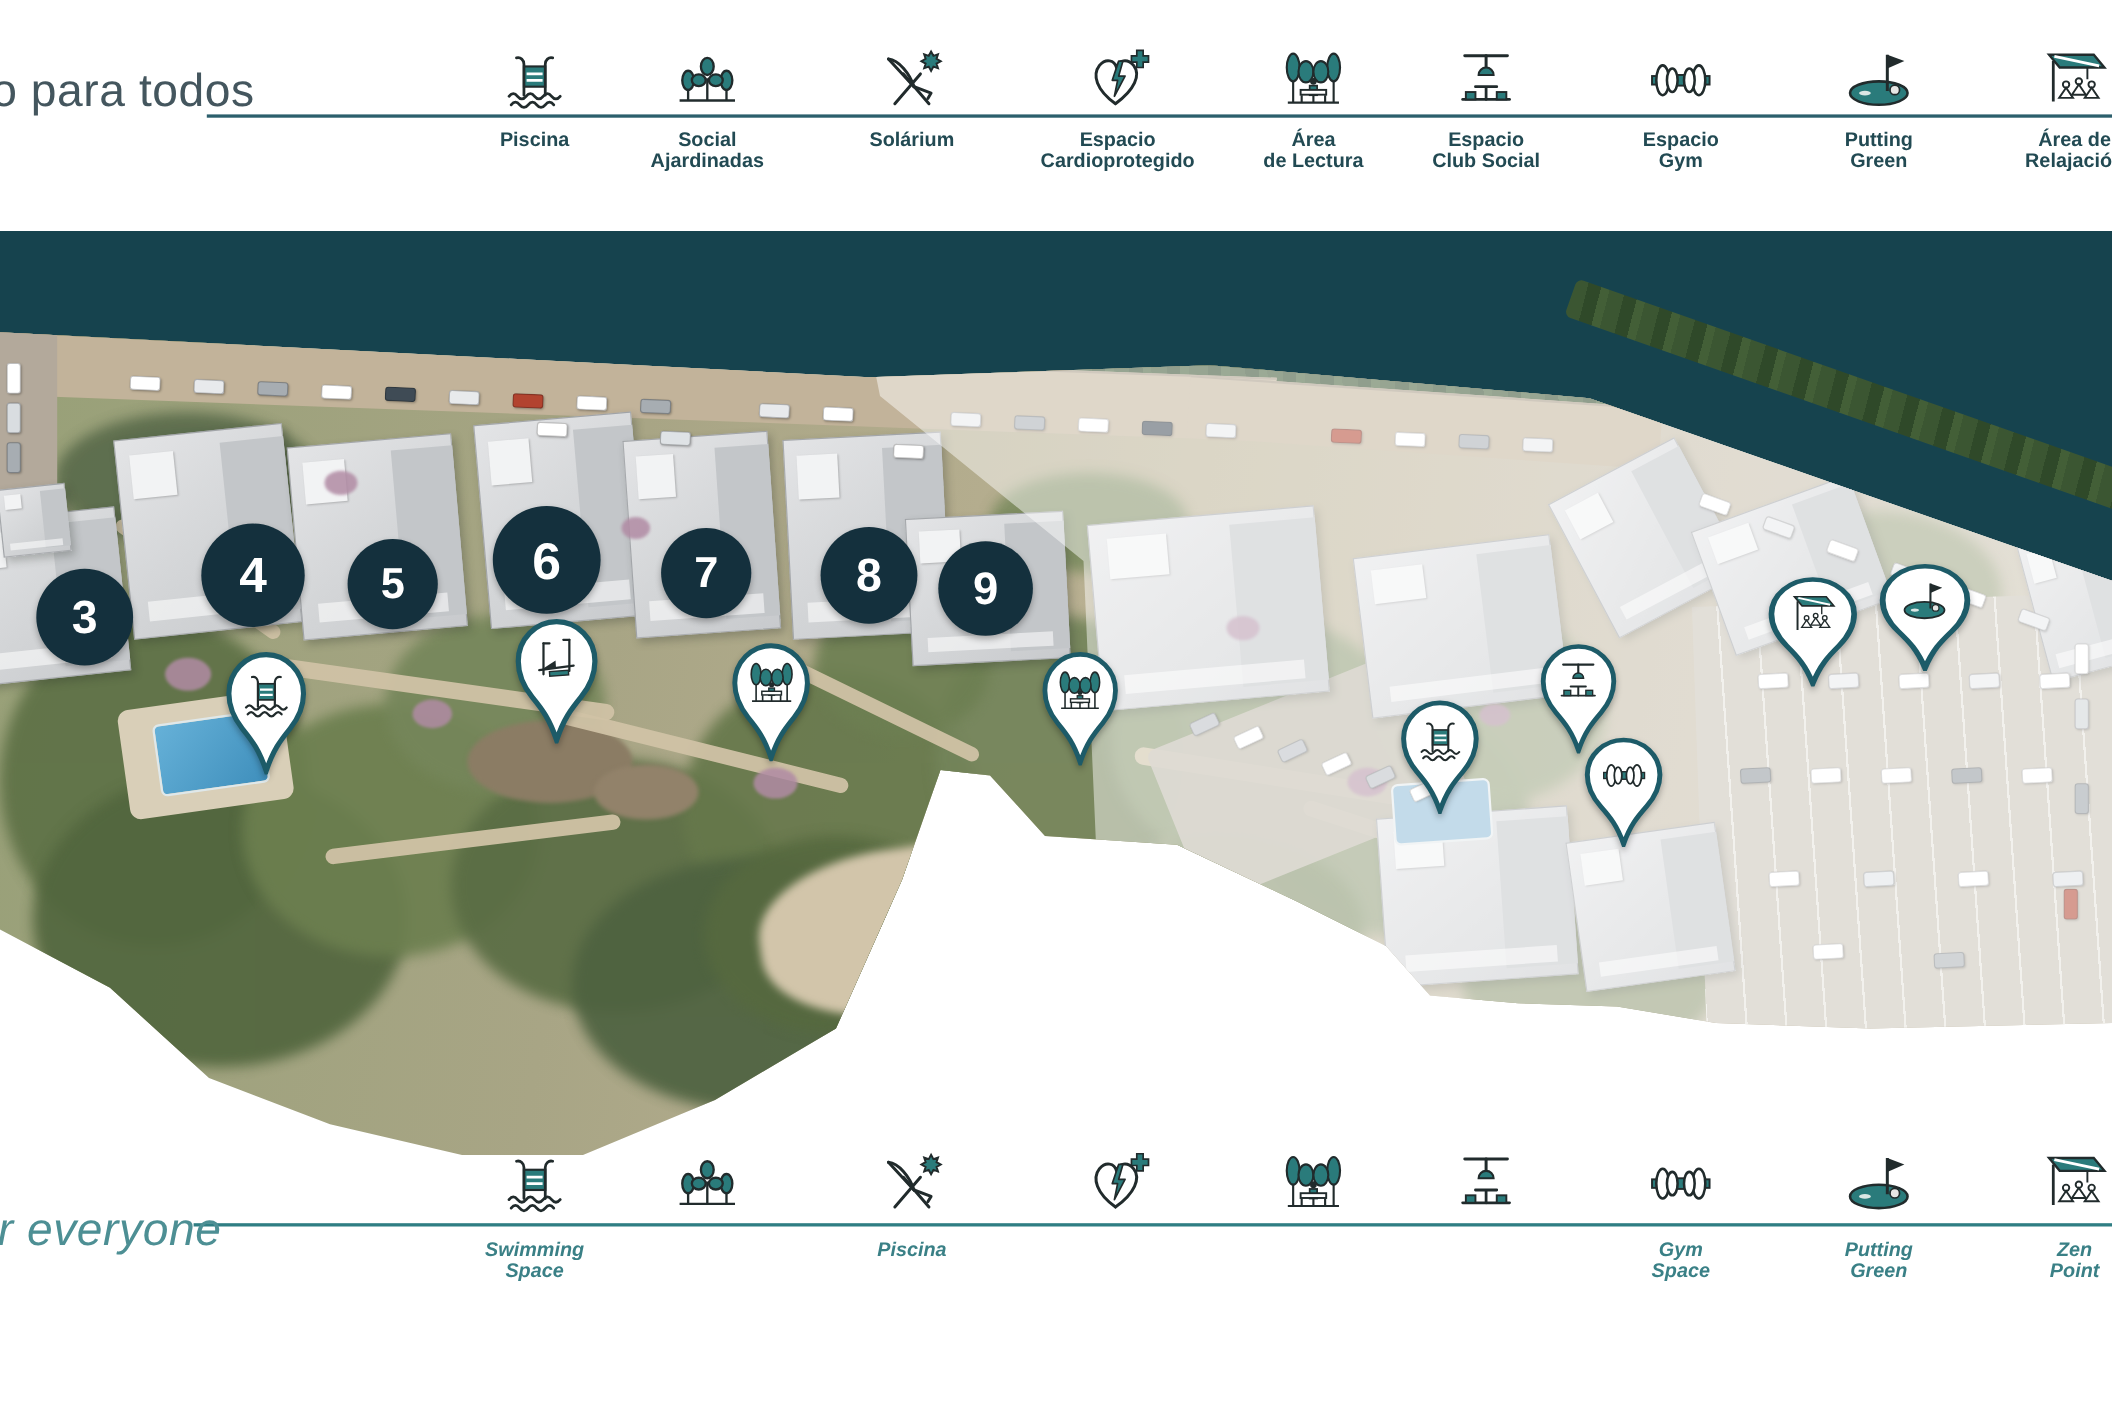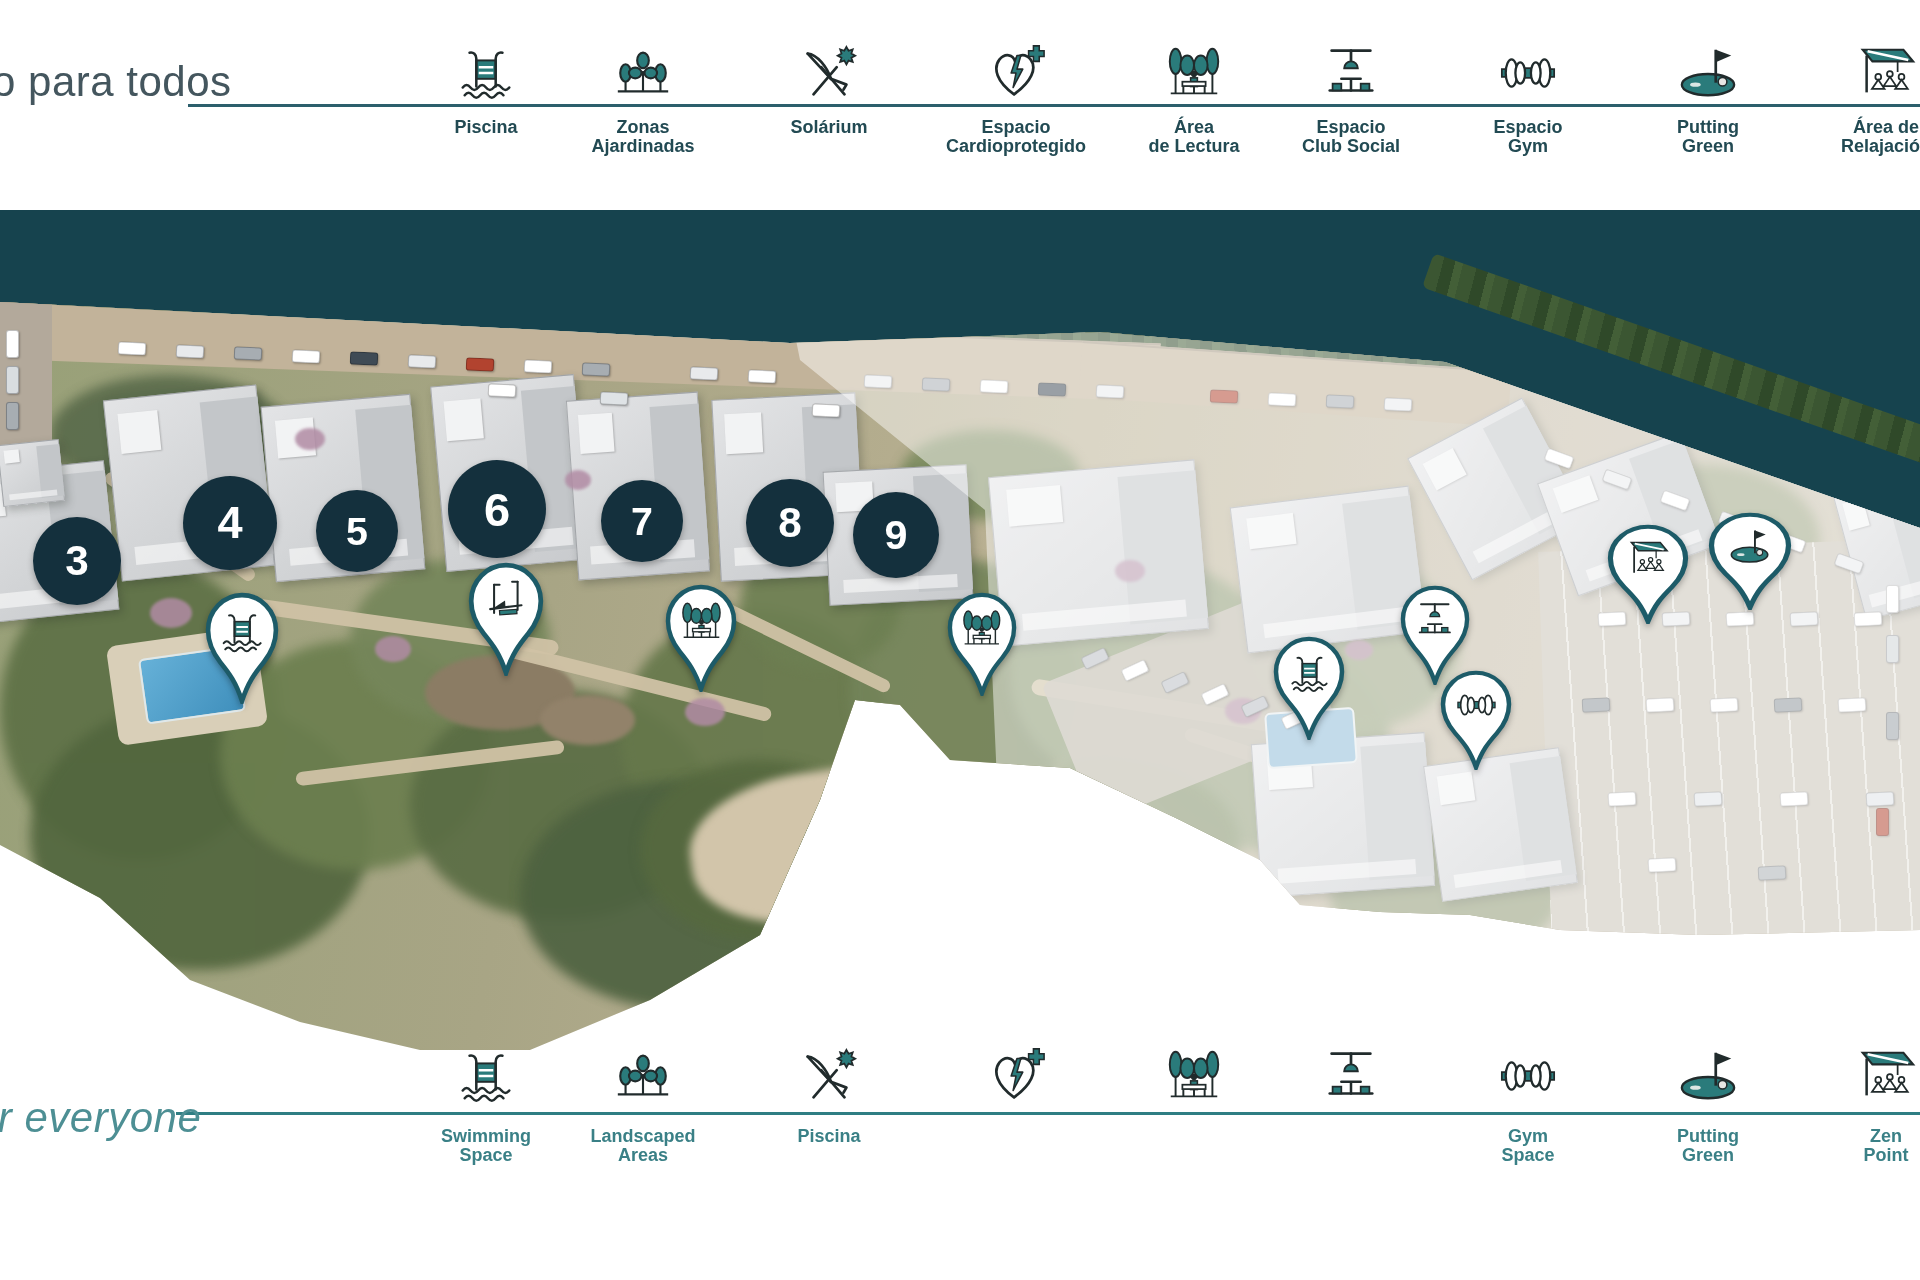--- a/index.html
+++ b/index.html
@@ -13,21 +13,21 @@
   .rule{position:absolute;height:3px;right:0;z-index:40}
   .rule-es{left:188px;top:104px;background:var(--line_es,#2c5f6c)}
   .rule-en{left:176px;top:1112px;background:var(--line_en,#2f7e83)}
   .amenity{position:absolute;width:180px;left:calc(var(--x)*1px - 90px);text-align:center;z-index:41}
   .am-top{top:38px}
   .am-bottom{top:1041px}
   .iconbox{height:66px;display:flex;align-items:flex-end;justify-content:center}
   .am-icon{width:62px;height:62px;display:block}
   .labels{padding-top:14px;display:flex;flex-direction:column;
           font-size:18px;line-height:19px;font-weight:bold;color:var(--label_es,#224a53)}
-  .am-bottom .labels{padding-top:20px;color:var(--label_en,#3a8086)}
+  .am-bottom .labels{padding-top:20px;font-style:italic;color:var(--label_en,#3a8086)}
 
   
   .map{position:absolute;left:0;top:210px;width:1920px;height:850px;z-index:1}
   .teal{position:absolute;inset:0;background:var(--teal_band,#16434e);
     clip-path:polygon(0 0,1920px 0,1920px 318px,1445px 152px,1100px 122px,790px 133px,0 92px)}
   .site{position:absolute;inset:0;
     background:linear-gradient(100deg,#97a077 0%,#a8a585 30%,#bcb294 55%,#c6bda9 78%,#ccc5b3 100%);
     clip-path:polygon(0 92px,790px 133px,1100px 122px,1445px 152px,1920px 318px,
       1920px 720px,1700px 725px,1560px 720px,1470px 705px,1380px 702px,1300px 695px,
       1260px 650px,1180px 610px,1070px 558px,950px 550px,900px 495px,855px 490px,
@@ -188,21 +188,21 @@
           <span>Piscina</span>
         </div>
       </div>
       <div class="amenity am-top" style="--x: 643;">
         <div class="iconbox">
           <svg class="am-icon" aria-hidden="true">
             <use href="#i-trees" xlink:href="#i-trees"></use>
           </svg>
         </div>
         <div class="labels">
-          <span>Zonas</span>
+          <span>Social</span>
           <span>Ajardinadas</span>
         </div>
       </div>
       <div class="amenity am-top" style="--x: 829;">
         <div class="iconbox">
           <svg class="am-icon" aria-hidden="true">
             <use href="#i-solarium" xlink:href="#i-solarium"></use>
           </svg>
         </div>
         <div class="labels">
@@ -601,24 +601,20 @@
           <span>Swimming</span>
           <span>Space</span>
         </div>
       </div>
       <div class="amenity am-bottom" style="--x: 643;">
         <div class="iconbox">
           <svg class="am-icon" aria-hidden="true">
             <use href="#i-trees" xlink:href="#i-trees"></use>
           </svg>
         </div>
-        <div class="labels">
-          <span>Landscaped</span>
-          <span>Areas</span>
-        </div>
       </div>
       <div class="amenity am-bottom" style="--x: 829;">
         <div class="iconbox">
           <svg class="am-icon" aria-hidden="true">
             <use href="#i-solarium" xlink:href="#i-solarium"></use>
           </svg>
         </div>
         <div class="labels">
           <span>Piscina</span>
         </div>

